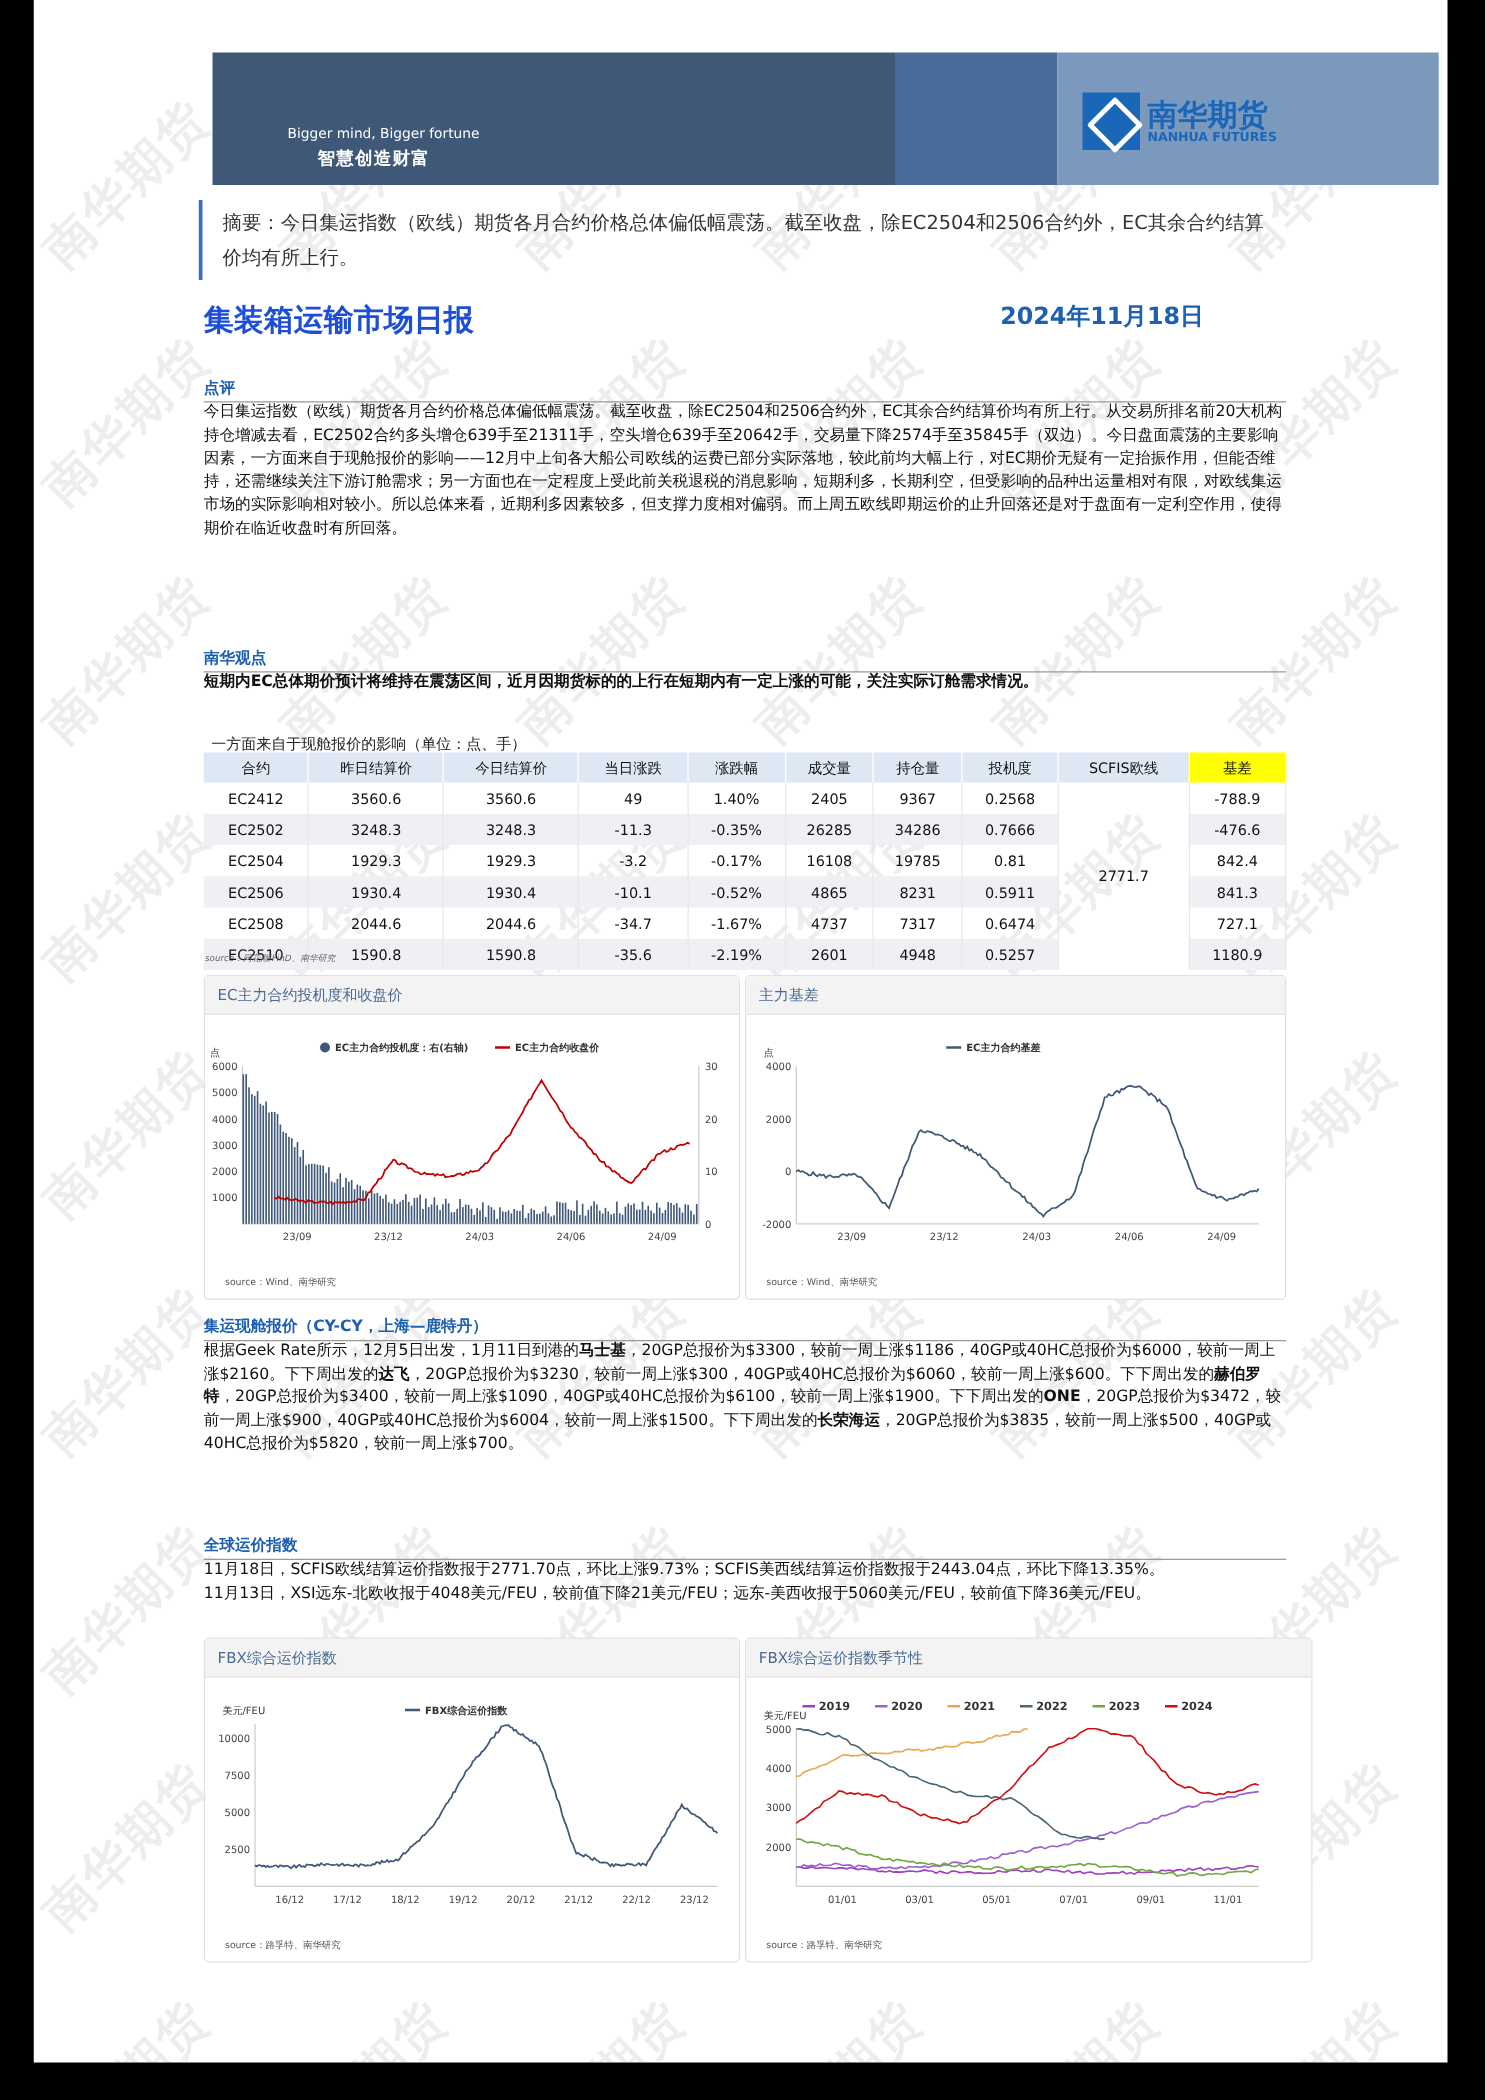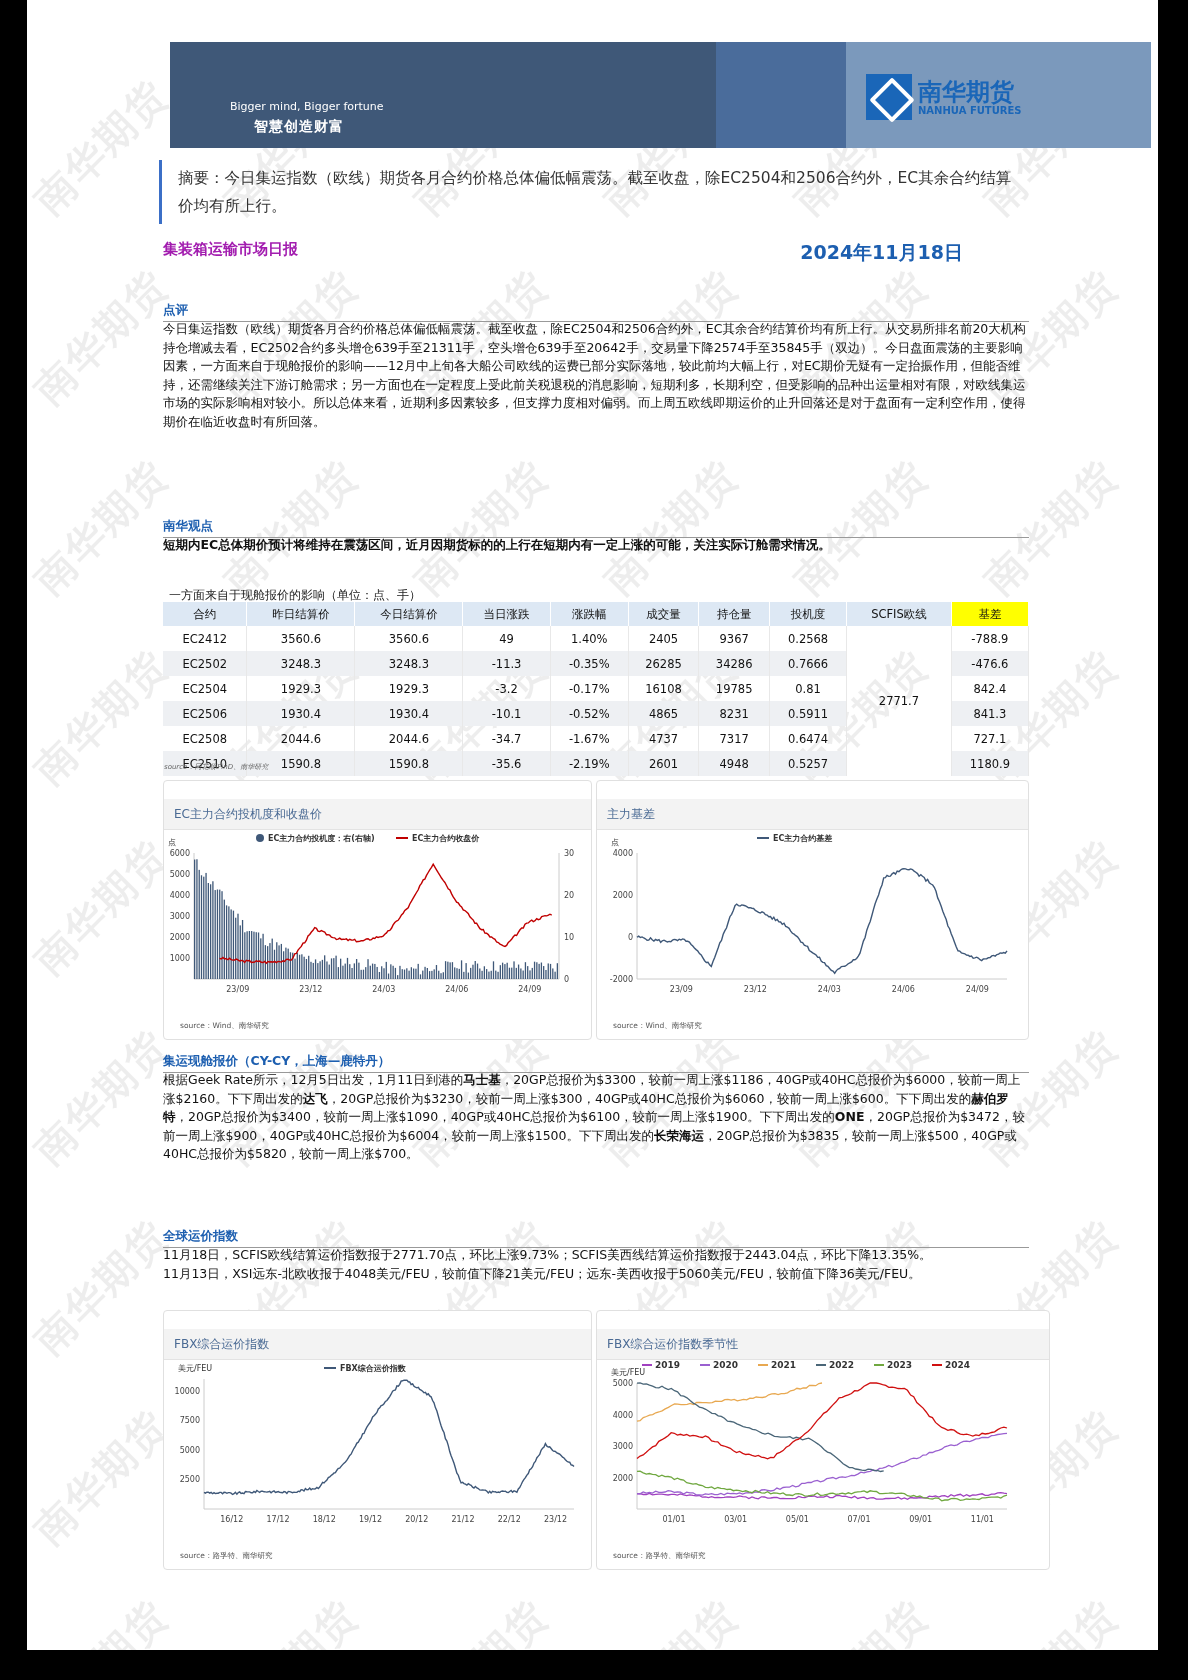--- a/index.html
+++ b/index.html
@@ -12,34 +12,34 @@
   .banner .b3{flex:1;background:#7b99bc;position:relative;}
   .slogan-en{position:absolute;left:60px;top:58px;color:#fff;font-size:11px;}
   .slogan-cn{position:absolute;left:84px;top:76px;color:#fff;font-size:14px;letter-spacing:1px;font-weight:bold;}
   .logo{position:absolute;left:20px;top:32px;display:flex;align-items:center;gap:6px;}
   .logo-mark{width:46px;height:46px;background:#1a66b8;position:relative;}
   .logo-mark:before{content:"";position:absolute;left:10px;top:10px;width:24px;height:24px;border:4px solid #fff;transform:rotate(45deg);border-radius:2px;}
   .logo-text .cn{color:#1a66b8;font-size:24px;font-weight:bold;line-height:26px;}
   .logo-text .en{color:#1a66b8;font-size:10px;font-weight:bold;}
   .abstract{position:absolute;left:132px;top:160px;width:870px;border-left:3px solid #3b6fc7;padding:4px 10px 4px 16px;font-size:15.5px;line-height:28px;color:#333;box-sizing:border-box;}
   .title-row{position:absolute;left:136px;top:240px;width:800px;display:flex;justify-content:space-between;}
-  .title-row .t{color:#a21caf;font-weight:bold;font-size:15px;}
+  .title-row .t{color:#1d4ed8;font-weight:bold;font-size:24px;}
   .title-row .d{color:#1d5fb0;font-weight:bold;font-size:19px;}
   .sec-h{position:absolute;left:136px;width:866px;color:#1d5fb0;font-weight:bold;font-size:12.5px;border-bottom:1px solid #999;padding-bottom:2px;}
   .para{position:absolute;left:136px;width:866px;font-size:12.5px;line-height:18.5px;color:#111;}
   .bold{font-weight:bold;}
   table.data{position:absolute;left:136px;top:602px;width:866px;border-collapse:collapse;font-size:11.5px;text-align:center;}
   table.data th{background:#dde8f4;font-weight:normal;height:22px;border-right:1px solid #fff;}
   table.data th.hl{background:#ffff00;}
   table.data td{height:23px;border-right:1px solid #e8e8e8;}
   table.data tr:nth-child(even) td.alt{background:#eef0f3;}
   .tbl-cap{position:absolute;left:142px;top:587px;font-size:12px;color:#222;}
   .src{position:absolute;font-size:7px;color:#666;font-style:italic;}
   .chart{position:absolute;border:1px solid #e0e0e0;border-radius:4px;background:#fff;box-sizing:border-box;}
-  .chart .ch-title{height:30px;line-height:30px;padding-left:10px;font-size:12px;color:#4a6a94;background:#f3f3f3;border-bottom:1px solid #e3e3e3;margin-top:18px;}
+  .chart .ch-title{height:30px;line-height:30px;padding-left:10px;font-size:12px;color:#4a6a94;background:#f3f3f3;border-bottom:1px solid #e3e3e3;}
   .chart svg{position:absolute;left:0;top:30px;}
   .ch-src{position:absolute;left:16px;bottom:8px;font-size:7.5px;color:#555;margin-top:20px;}
 </style>
 </head>
 <body>
 
 <div class="page">
 
   <div id="wm-layer">
       <div class="wm" style="left: -10px; top: 120px;">南华期货</div>

